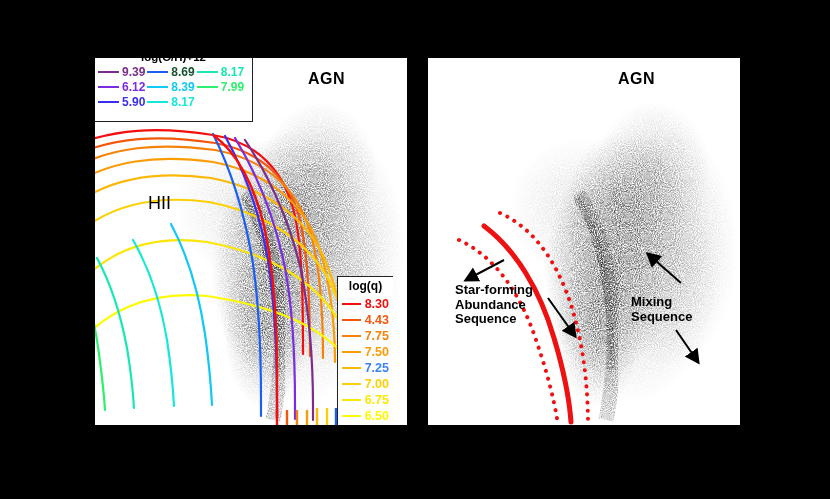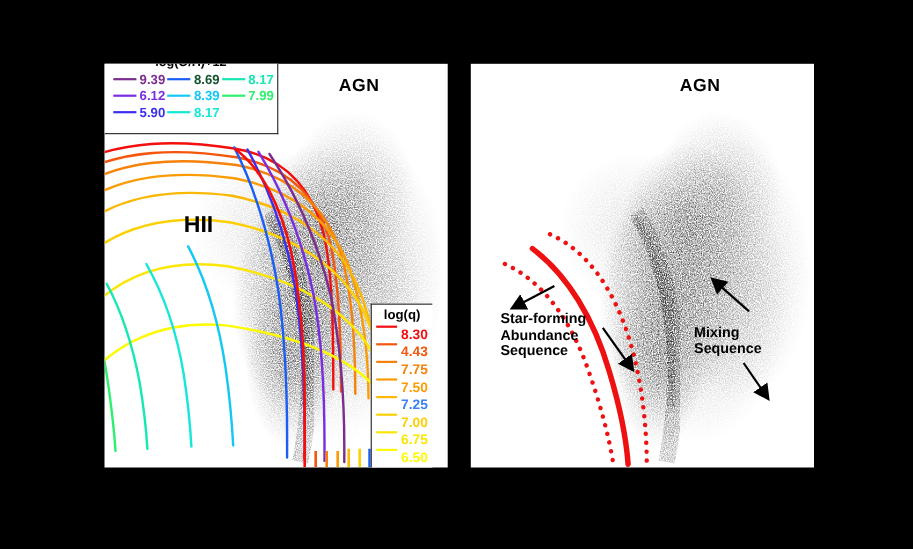--- a/index.html
+++ b/index.html
@@ -11,44 +11,44 @@
   #panel-left{left:95px;top:58px;width:312px;height:367px;}
   #panel-right{left:428px;top:58px;width:312px;height:367px;}
 
   .panel svg{position:absolute;left:0;top:0;width:100%;height:100%;}
 
   .agn-label{position:absolute;color:#000;font-weight:bold;font-size:16px;
              letter-spacing:0.5px;}
   #agn-left{left:213px;top:12px;}
   #agn-right{left:190px;top:12px;}
 
-  .hii-label{position:absolute;left:72px;top:135px;color:#000;
-             font-weight:bold;font-size:21px;}
+  .hii-label{position:absolute;left:53px;top:135px;color:#000;
+             font-weight:normal;font-size:18px;}
 
   
   #oh-legend{position:absolute;left:0px;top:-8px;width:158px;height:72px;
              background:#fff;border-right:1.5px solid #222;
              border-bottom:1.5px solid #222;box-sizing:border-box;
              padding:1px 3px 2px 3px;}
   #oh-legend .lg-title{text-align:center;font-size:11.5px;font-weight:bold;
              color:#000;line-height:13px;}
-  #oh-legend .cols{display:flex;gap:2px;margin-top:1px;justify-content:flex-end;}
+  #oh-legend .cols{display:flex;gap:2px;margin-top:1px;}
   #oh-legend .col{display:flex;flex-direction:column;gap:1px;}
   .oh-row{display:flex;align-items:center;gap:3px;height:14px;}
   .oh-swatch{display:inline-block;width:21px;height:0;border-top:2.5px solid #000;}
   .oh-val{font-size:12px;font-weight:bold;line-height:14px;}
 
   
   #q-legend{position:absolute;left:242px;top:218px;width:56px;height:150px;
             background:#fff;border-left:1.5px solid #222;
             border-top:1.5px solid #222;box-sizing:border-box;
             padding:2px 4px 2px 4px;}
   #q-legend .lg-title{text-align:center;font-size:12px;font-weight:bold;
             color:#000;line-height:15px;margin-bottom:2px;}
-  .q-row{display:flex;gap:4px;height:16px;}
+  .q-row{display:flex;align-items:center;gap:4px;height:16px;}
   .q-swatch{display:inline-block;width:22px;height:0;border-top:2.5px solid #000;}
   .q-val{font-size:12.5px;font-weight:bold;line-height:16px;}
 
   
   .ann{position:absolute;color:#000;font-weight:bold;font-size:13px;
        line-height:14.5px;white-space:pre;}
   #ann-sf{left:27px;top:213px;margin-top:12px;}
   #ann-mix{left:203px;top:237px;}
 </style>
 </head>

